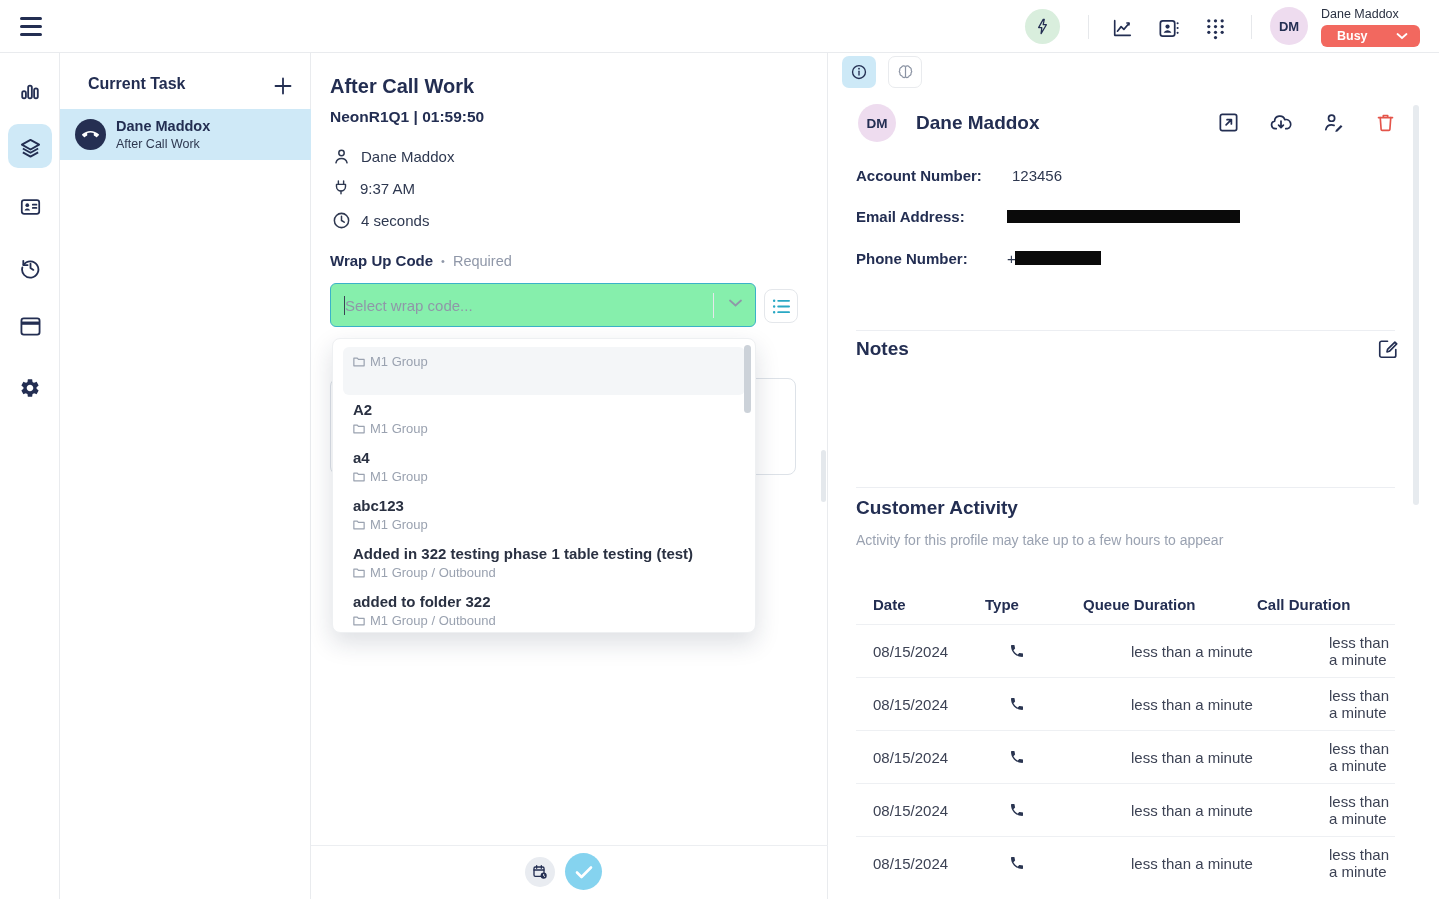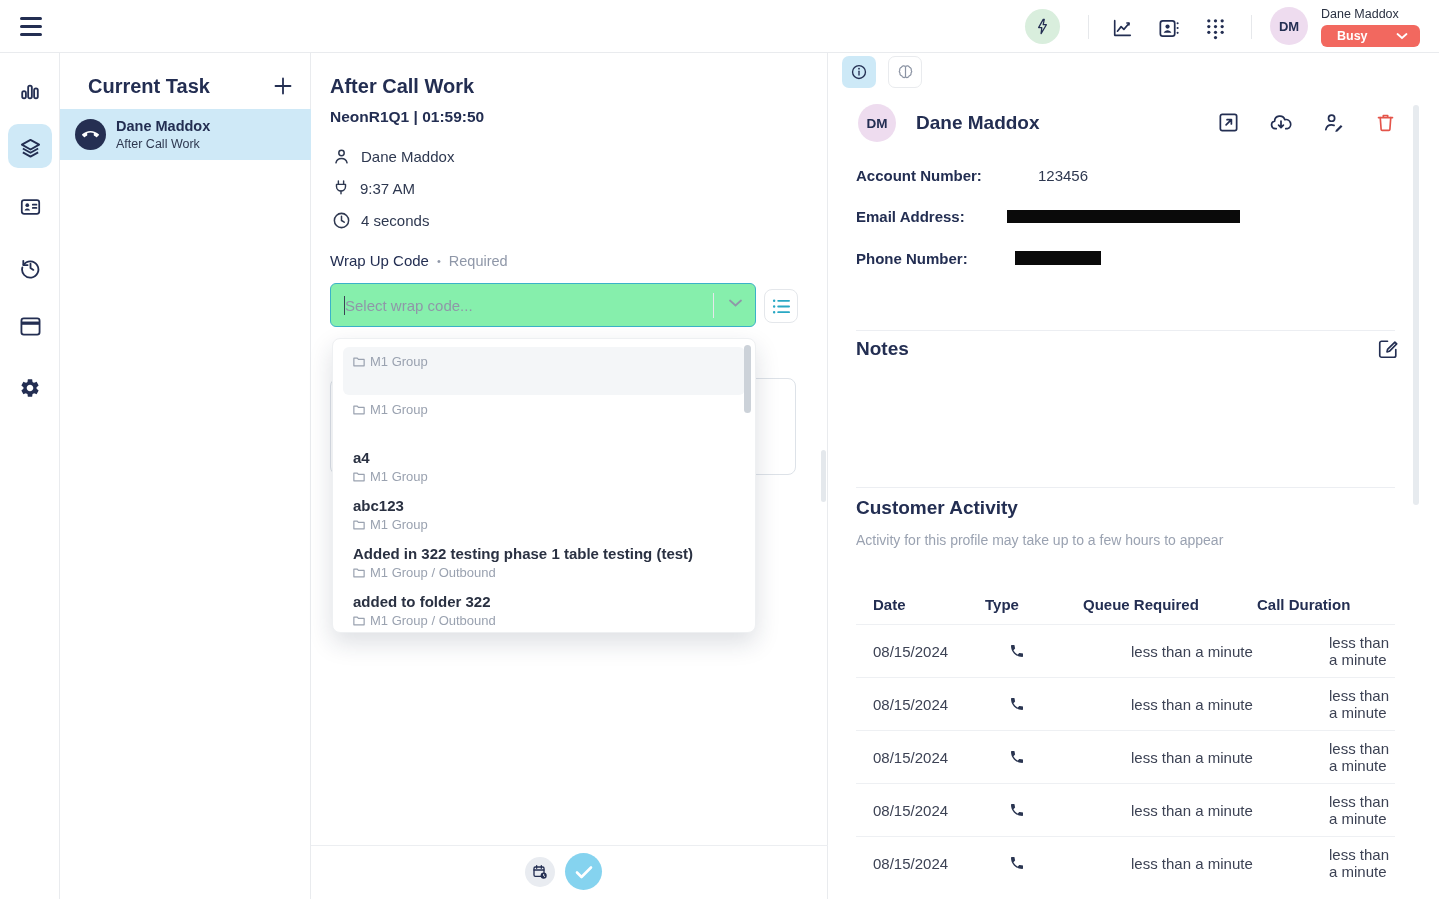--- a/index.html
+++ b/index.html
@@ -26,37 +26,37 @@
   
   .rail { position:absolute; top:53px; left:0; width:60px; height:846px; background:#fff;
     border-right:1px solid #e9ebee; z-index:10; }
   .rail-icon { position:absolute; left:19px; width:22px; height:22px; cursor:pointer; }
   .rail-active-bg { position:absolute; left:8px; top:71px; width:44px; height:44px;
     background:#cfe9f7; border-radius:10px; }
 
   
   .task-panel { position:absolute; top:53px; left:60px; width:251px; height:846px; background:#fff;
     border-right:1px solid #e9ebee; }
-  .task-title { position:absolute; left:28px; top:22px; font-size:20px; font-weight:bold; color:#232e52; }
+  .task-title { position:absolute; left:28px; top:22px; font-size:16px; font-weight:bold; color:#232e52; }
   .add-task { position:absolute; right:16px; top:22px; width:22px; height:22px; cursor:pointer; }
   .task-item { position:absolute; left:0; top:56px; width:251px; height:51px; background:#cfe9f7; cursor:pointer; }
   .task-avatar { position:absolute; left:15px; top:10px; width:31px; height:31px; border-radius:50%;
     background:#252f52; display:flex; align-items:center; justify-content:center; }
   .task-name { position:absolute; left:56px; top:9px; font-size:14.5px; font-weight:bold; color:#232e52; }
   .task-sub  { position:absolute; left:56px; top:28px; font-size:12.5px; color:#2e3850; }
 
   
   .main-panel { position:absolute; top:53px; left:311px; width:517px; height:846px; background:#fff;
     border-right:1px solid #e9ebee; }
   .main-title { position:absolute; left:19px; top:22px; font-size:20px; font-weight:bold; color:#232e52; }
   .main-session { position:absolute; left:19px; top:55px; font-size:15.5px; font-weight:bold; color:#232e52; }
   .info-row { position:absolute; left:21px; display:flex; align-items:center; gap:10px; height:22px; }
   .info-row .txt { font-size:15px; color:#2e3850; }
   .wrap-label-row { position:absolute; left:19px; top:199px; display:flex; align-items:center; gap:8px; }
-  .wrap-label { font-size:15px; font-weight:normal; color:#232e52; }
+  .wrap-label { font-size:15px; font-weight:bold; color:#232e52; }
   .wrap-dot { font-size:11px; color:#8f97a8; }
   .wrap-required { font-size:14.5px; color:#8f97a8; }
   .wrap-select { position:absolute; left:19px; top:230px; width:426px; height:44px; background:#86efac;
     border:1.5px solid #3bb2c8; border-radius:6px; cursor:text; }
   .wrap-input { position:absolute; left:14px; top:2px; width:360px; height:38px; border:none; outline:none;
     font-size:15px; font-family:"Liberation Sans", sans-serif; color:#2e3850; background:transparent; }
   .wrap-input::placeholder { color:#8f97a8; }
   .wrap-caret { position:absolute; left:13px; top:12px; width:1px; height:19px; background:#3a4254; }
   .select-div { position:absolute; right:41px; top:9px; width:1px; height:25px; background:#e6e8eb; }
   .select-chevron { position:absolute; right:12px; top:14px; cursor:pointer; }
@@ -83,21 +83,21 @@
   
   .right-panel { position:absolute; top:53px; left:828px; width:611px; height:846px; background:#fff; }
   .tab { position:absolute; top:3px; width:34px; height:32px; border-radius:7px;
     display:flex; align-items:center; justify-content:center; cursor:pointer; }
   .tab-info { left:14px; background:#cde9f7; }
   .tab-brain { left:60px; background:#fff; border:1px solid #e9ebee; }
   .profile-avatar { position:absolute; left:30px; top:51px; width:38px; height:38px; font-size:13.5px; }
   .profile-name { position:absolute; left:88px; top:59px; font-size:19px; font-weight:bold; color:#232e52; }
   .p-action { position:absolute; top:58px; width:24px; height:24px; cursor:pointer; }
   .field-label { position:absolute; left:28px; font-size:15px; font-weight:bold; color:#232e52; }
-  .field-value { position:absolute; left:184px; font-size:15px; color:#2e3850;margin-left:26px; }
+  .field-value { position:absolute; left:184px; font-size:15px; color:#2e3850; }
   .redact { position:absolute; background:#0a0a0a; }
   .sec-div { position:absolute; left:28px; right:44px; height:1px; background:#eceef2; }
   .sec-title { position:absolute; left:28px; font-size:19px; font-weight:bold; color:#232e52; }
   .notes-text { position:absolute; left:28px; top:344px; right:50px; font-size:14.5px; color:#3f4759; line-height:20px; }
   .ca-sub { position:absolute; left:28px; top:479px; font-size:14px; color:#9aa2b1; }
   .ca-table { position:absolute; left:28px; top:531px; width:539px; }
   .ca-hrow, .ca-row { display:grid; grid-template-columns:112px 98px 174px 1fr; align-items:center; padding-left:17px; }
   .ca-hrow { height:40px; font-size:15px; font-weight:bold; color:#232e52; }
   .ca-row { height:53px; font-size:15px; color:#3c4254; border-top:1px solid #eef0f3;gap:24px; }
   .ca-row:first-of-type { border-top:none; }
@@ -317,20 +317,21 @@
       <div class="dd-group">
           <span>
             <svg width="12" height="11" viewBox="0 0 14 12" fill="none" stroke="#9aa2b0" stroke-width="1.4" stroke-linejoin="round">
               <path d="M1 2h4l1.3 1.6H13V11H1z"></path>
             </svg>
           </span>
           <span>M1 Group</span>
         </div>
     </div>
     <div class="dd-option">
+      <div class="dd-label">A2</div>
       <div class="dd-group">
           <span>
             <svg width="12" height="11" viewBox="0 0 14 12" fill="none" stroke="#9aa2b0" stroke-width="1.4" stroke-linejoin="round">
               <path d="M1 2h4l1.3 1.6H13V11H1z"></path>
             </svg>
           </span>
           <span>M1 Group</span>
         </div>
     </div>
     <div class="dd-option">
@@ -480,21 +481,21 @@
   </div>
 
   <div class="sec-div" style="top:434px"></div>
   <div class="sec-title" style="top:444px">Customer Activity</div>
   <div class="ca-sub">Activity for this profile may take up to a few hours to appear</div>
 
   <div class="ca-table">
     <div class="ca-hrow">
       <span>Date</span>
       <span>Type</span>
-      <span>Queue Required</span>
+      <span>Queue Duration</span>
       <span>Call Duration</span>
     </div>
     <div class="ca-row">
       <span>08/15/2024</span>
       <span>
           <svg width="16" height="16" viewBox="0 0 24 24" fill="#2a3551">
             <path d="M6.62 10.79c1.44 2.83 3.76 5.14 6.59 6.59l2.2-2.2c.27-.27.67-.36 1.02-.24 1.12.37 2.33.57 3.57.57.55 0 1 .45 1 1V20c0 .55-.45 1-1 1-9.39 0-17-7.61-17-17 0-.55.45-1 1-1h3.5c.55 0 1 .45 1 1 0 1.25.2 2.45.57 3.57.11.35.03.74-.25 1.02l-2.2 2.2z"></path>
           </svg>
         </span>
       <span>less than a minute</span>

